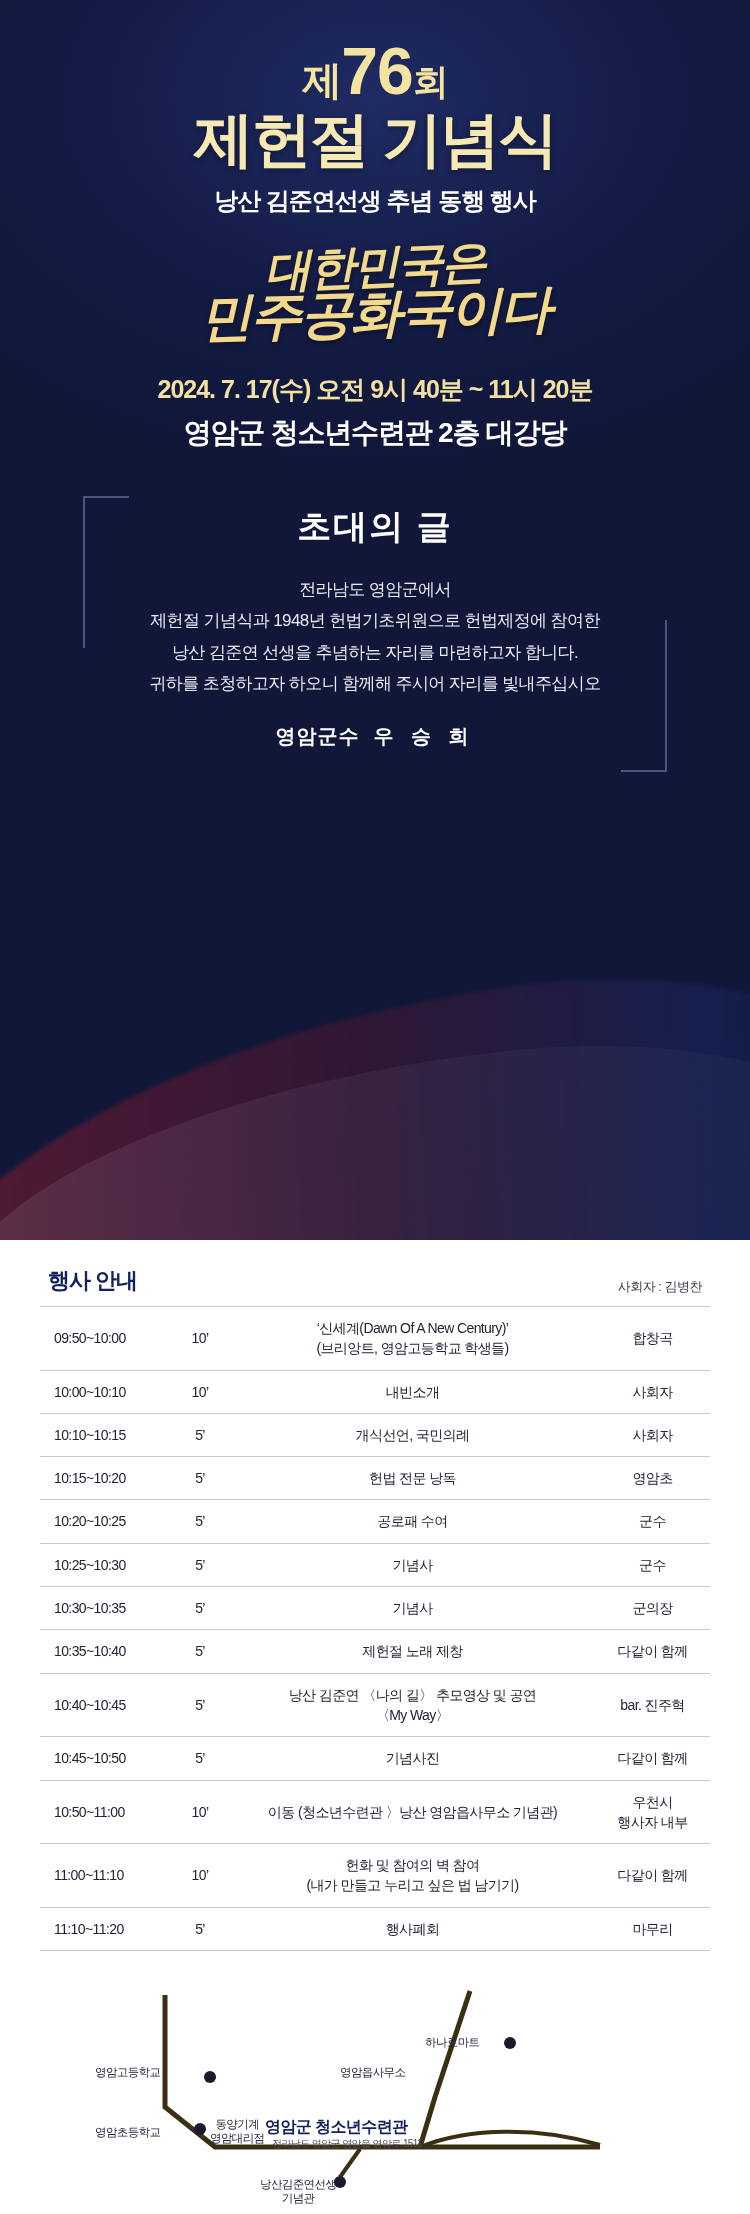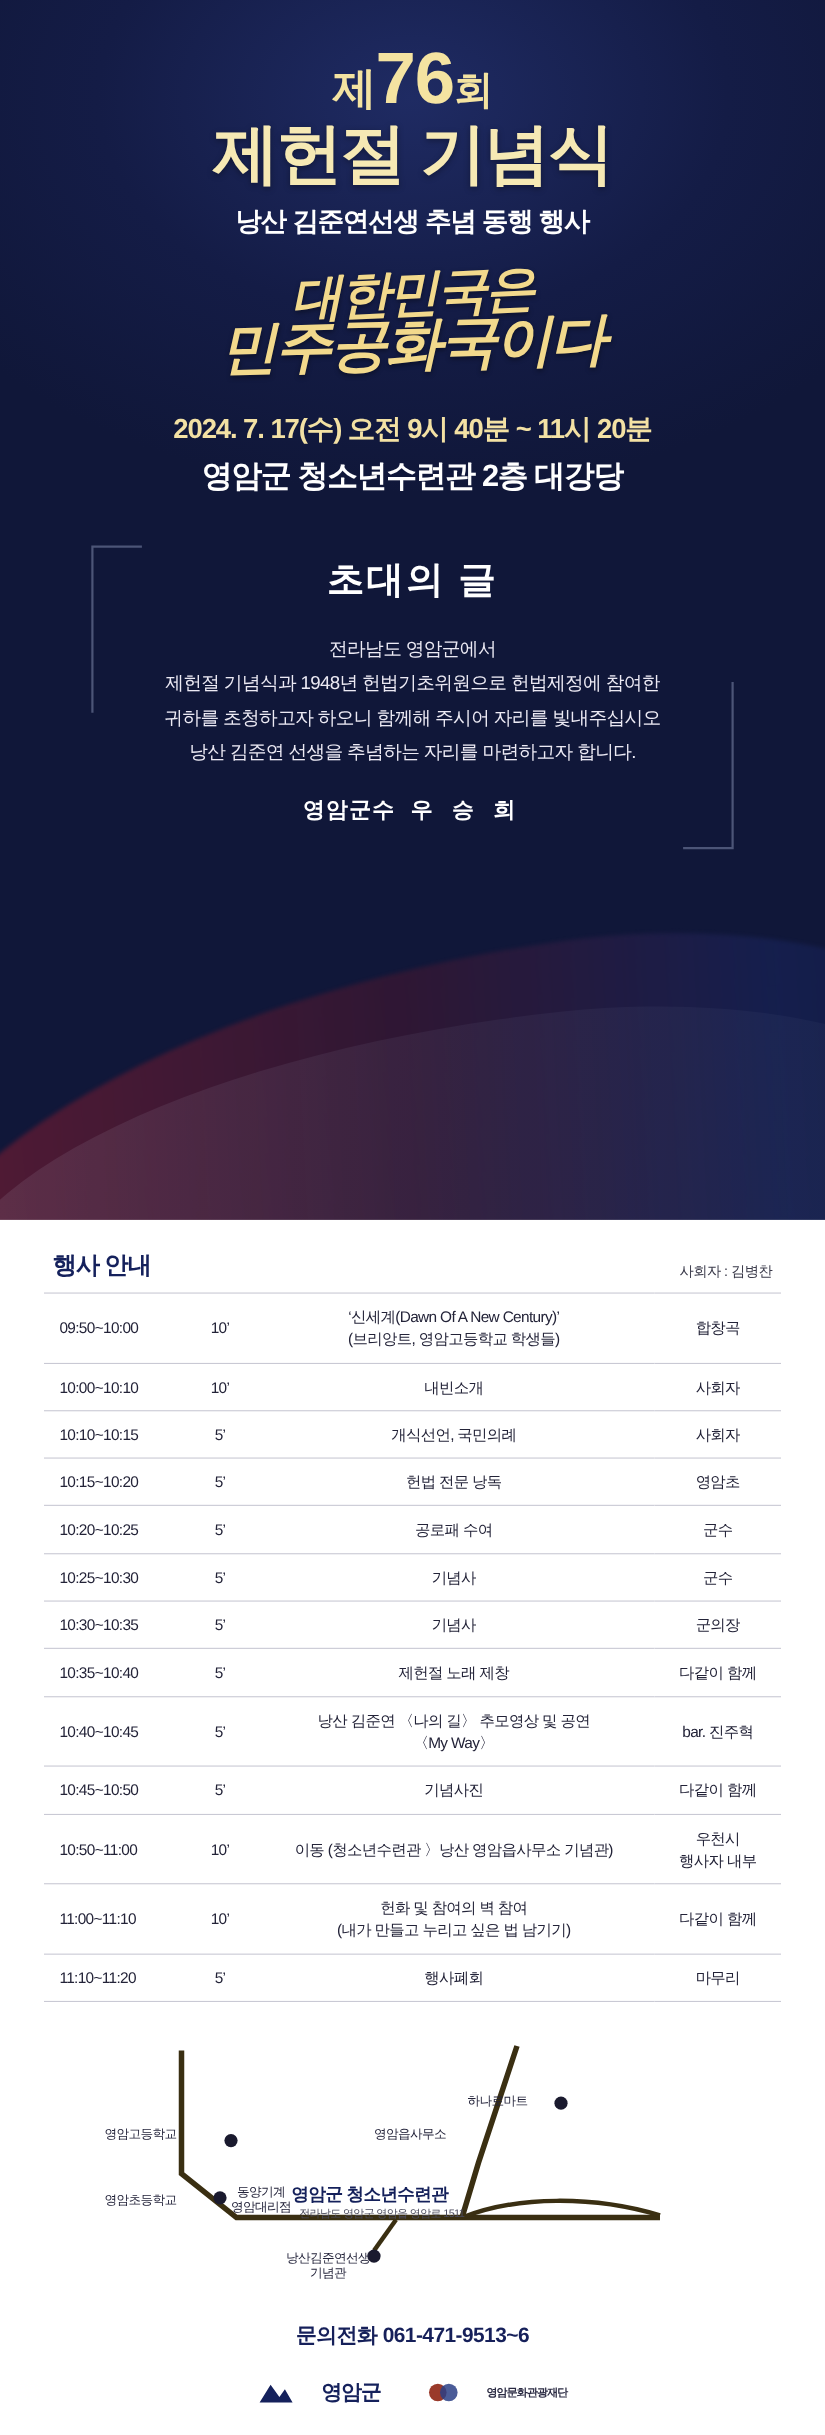--- a/index.html
+++ b/index.html
@@ -12,21 +12,21 @@
   .poster {
     width: 750px;
     height: 2214px;
     position: relative;
     overflow: hidden;
   }
 
   
   .hero {
     position: relative;
-    height: 1109px;
+    height: 1240px;
     background:
       radial-gradient(ellipse 520px 360px at 50% 8%, #1f2b63 0%, #141c46 55%, #101739 100%),
       linear-gradient(180deg, #141c47 0%, #10163a 60%, #0d1231 100%);
     overflow: hidden;
   }
   
   .hero-swoosh {
     position: absolute;
     left: -120px;
     bottom: -180px;
@@ -281,22 +281,22 @@
       </div>
 
       <div class="when">2024. 7. 17(수) 오전 9시 40분 ~ 11시 20분</div>
       <div class="where">영암군 청소년수련관 2층 대강당</div>
 
       <div class="invite-box">
         <div class="invite-title">초대의 글</div>
         <div class="invite-body">
           <p>전라남도 영암군에서</p>
           <p>제헌절 기념식과 1948년 헌법기초위원으로 헌법제정에 참여한</p>
+          <p>낭산 김준연 선생을 추념하는 자리를 마련하고자 합니다.</p>
           <p>귀하를 초청하고자 하오니 함께해 주시어 자리를 빛내주십시오</p>
-          <p>낭산 김준연 선생을 추념하는 자리를 마련하고자 합니다.</p>
         </div>
         <div class="invite-sign">
           <span>영암군수</span><span class="nm">우 승 희</span>
         </div>
       </div>
     </div>
   </div>
 
   <div class="body-sec">
 

